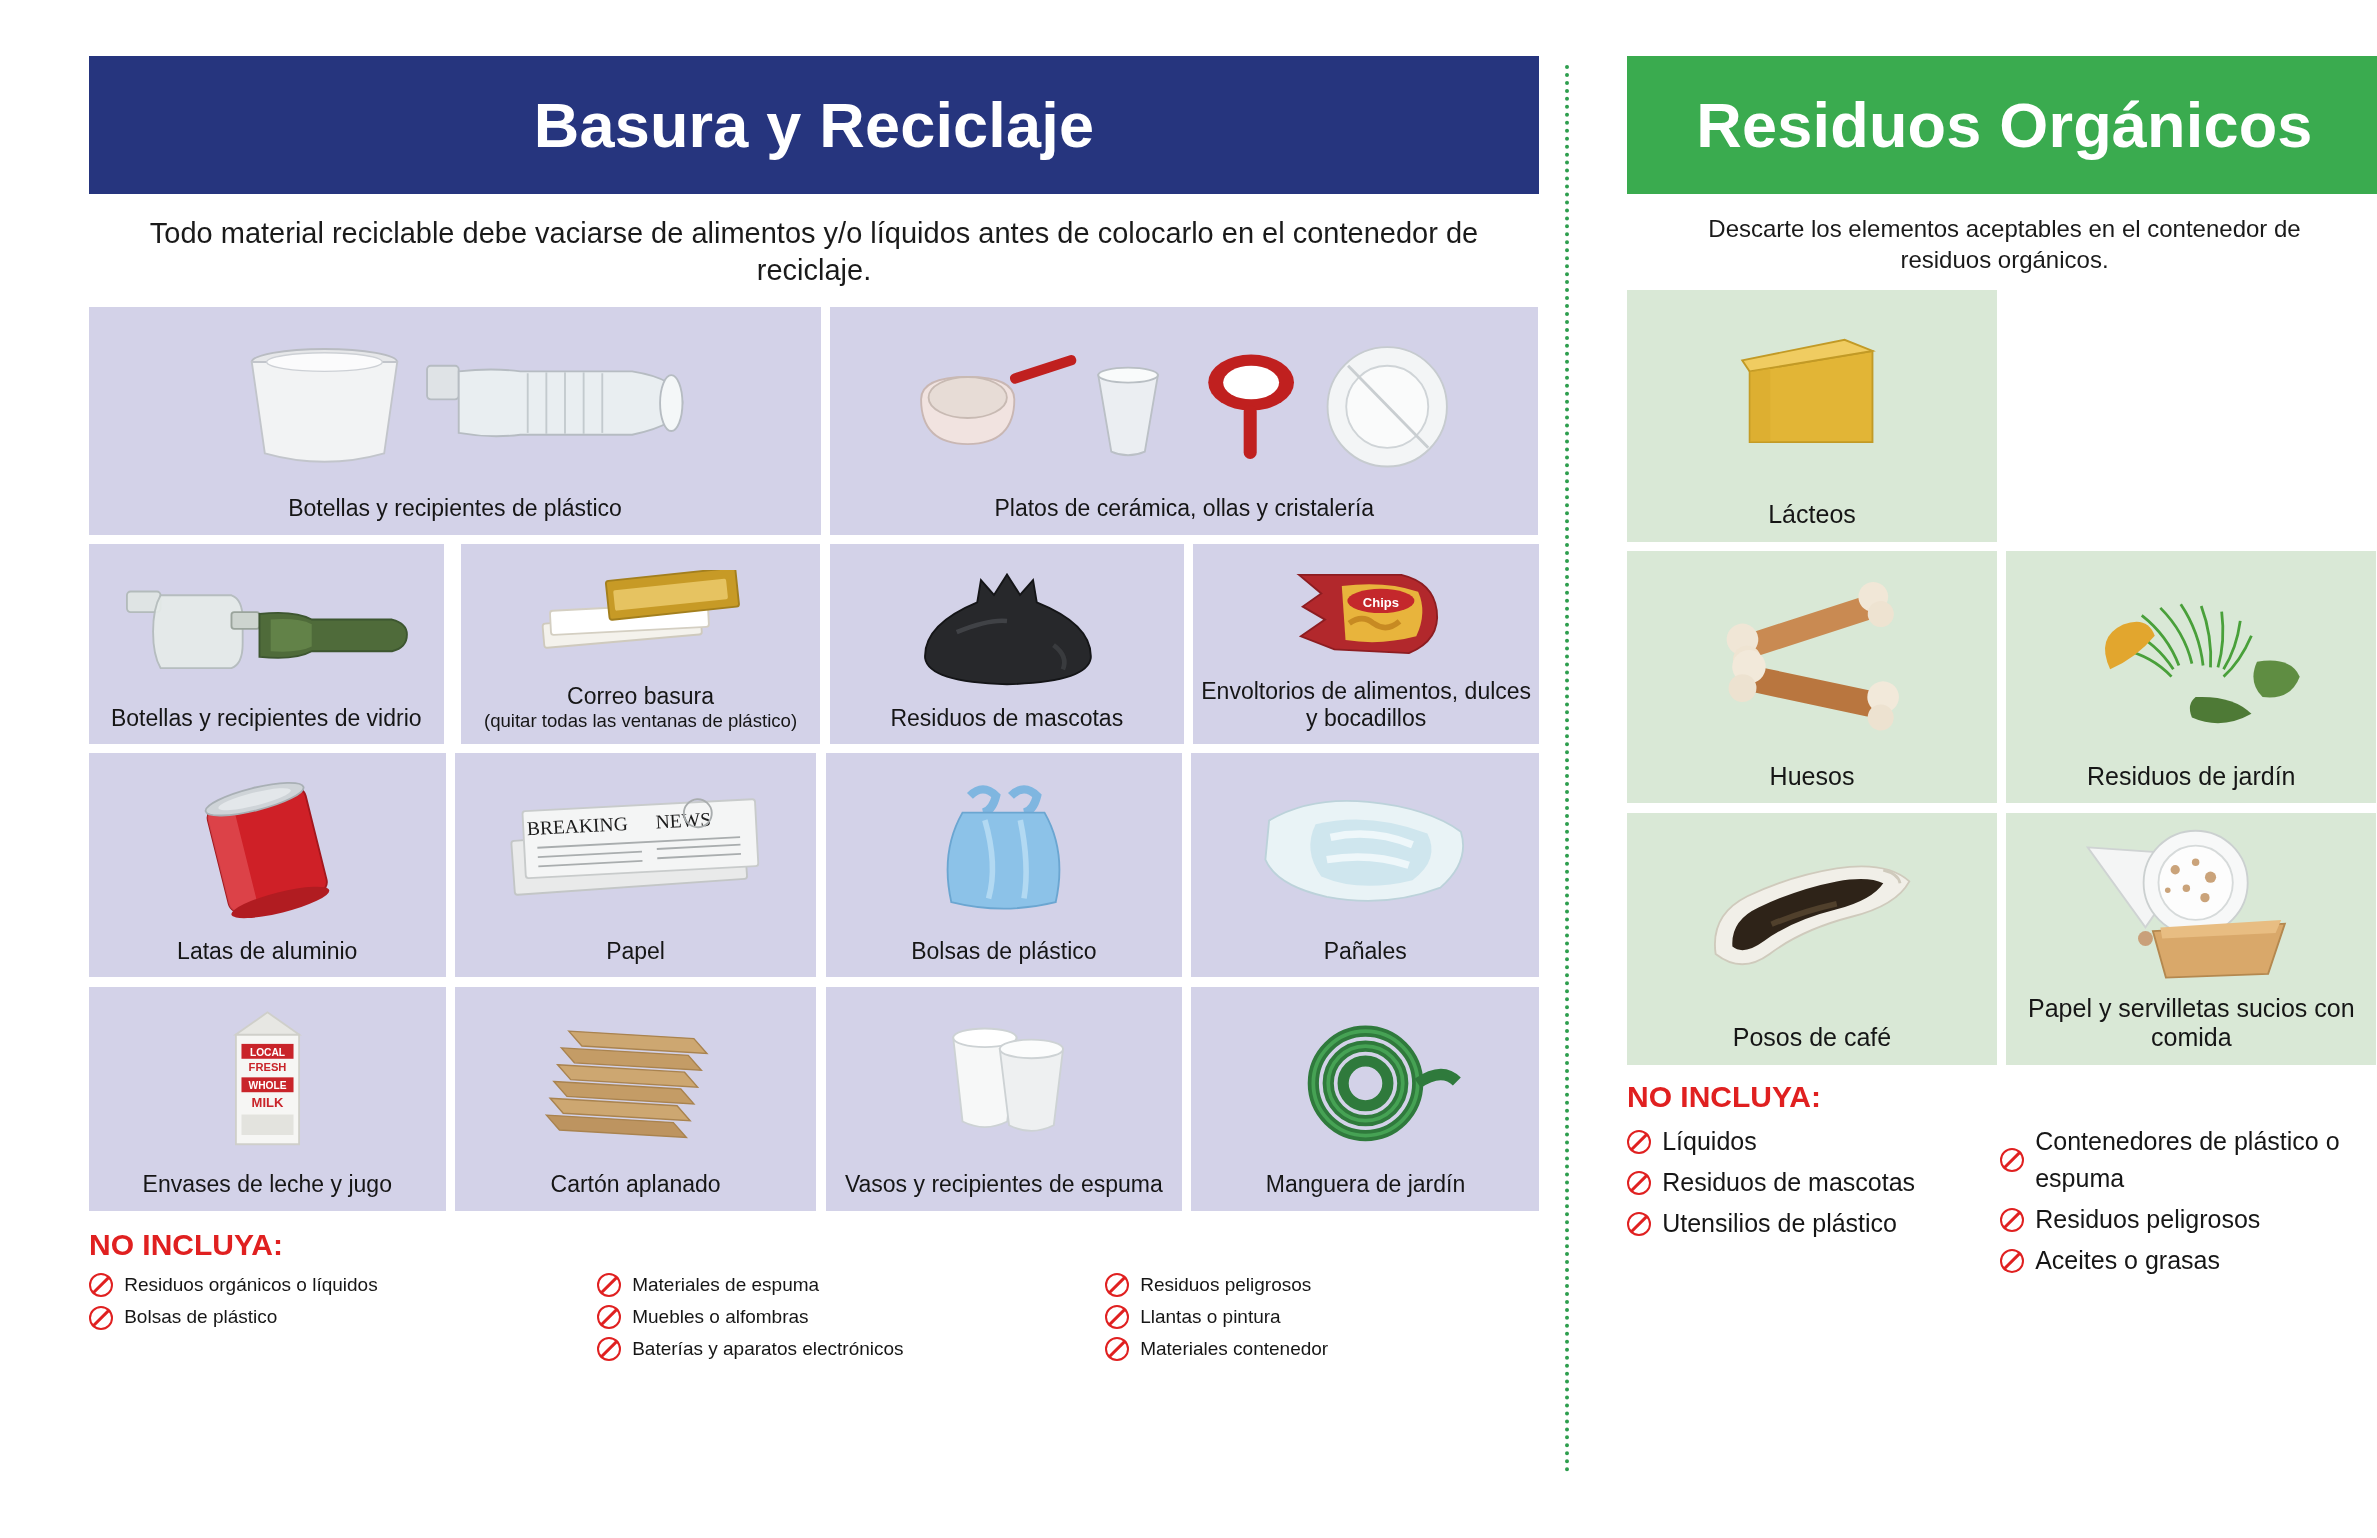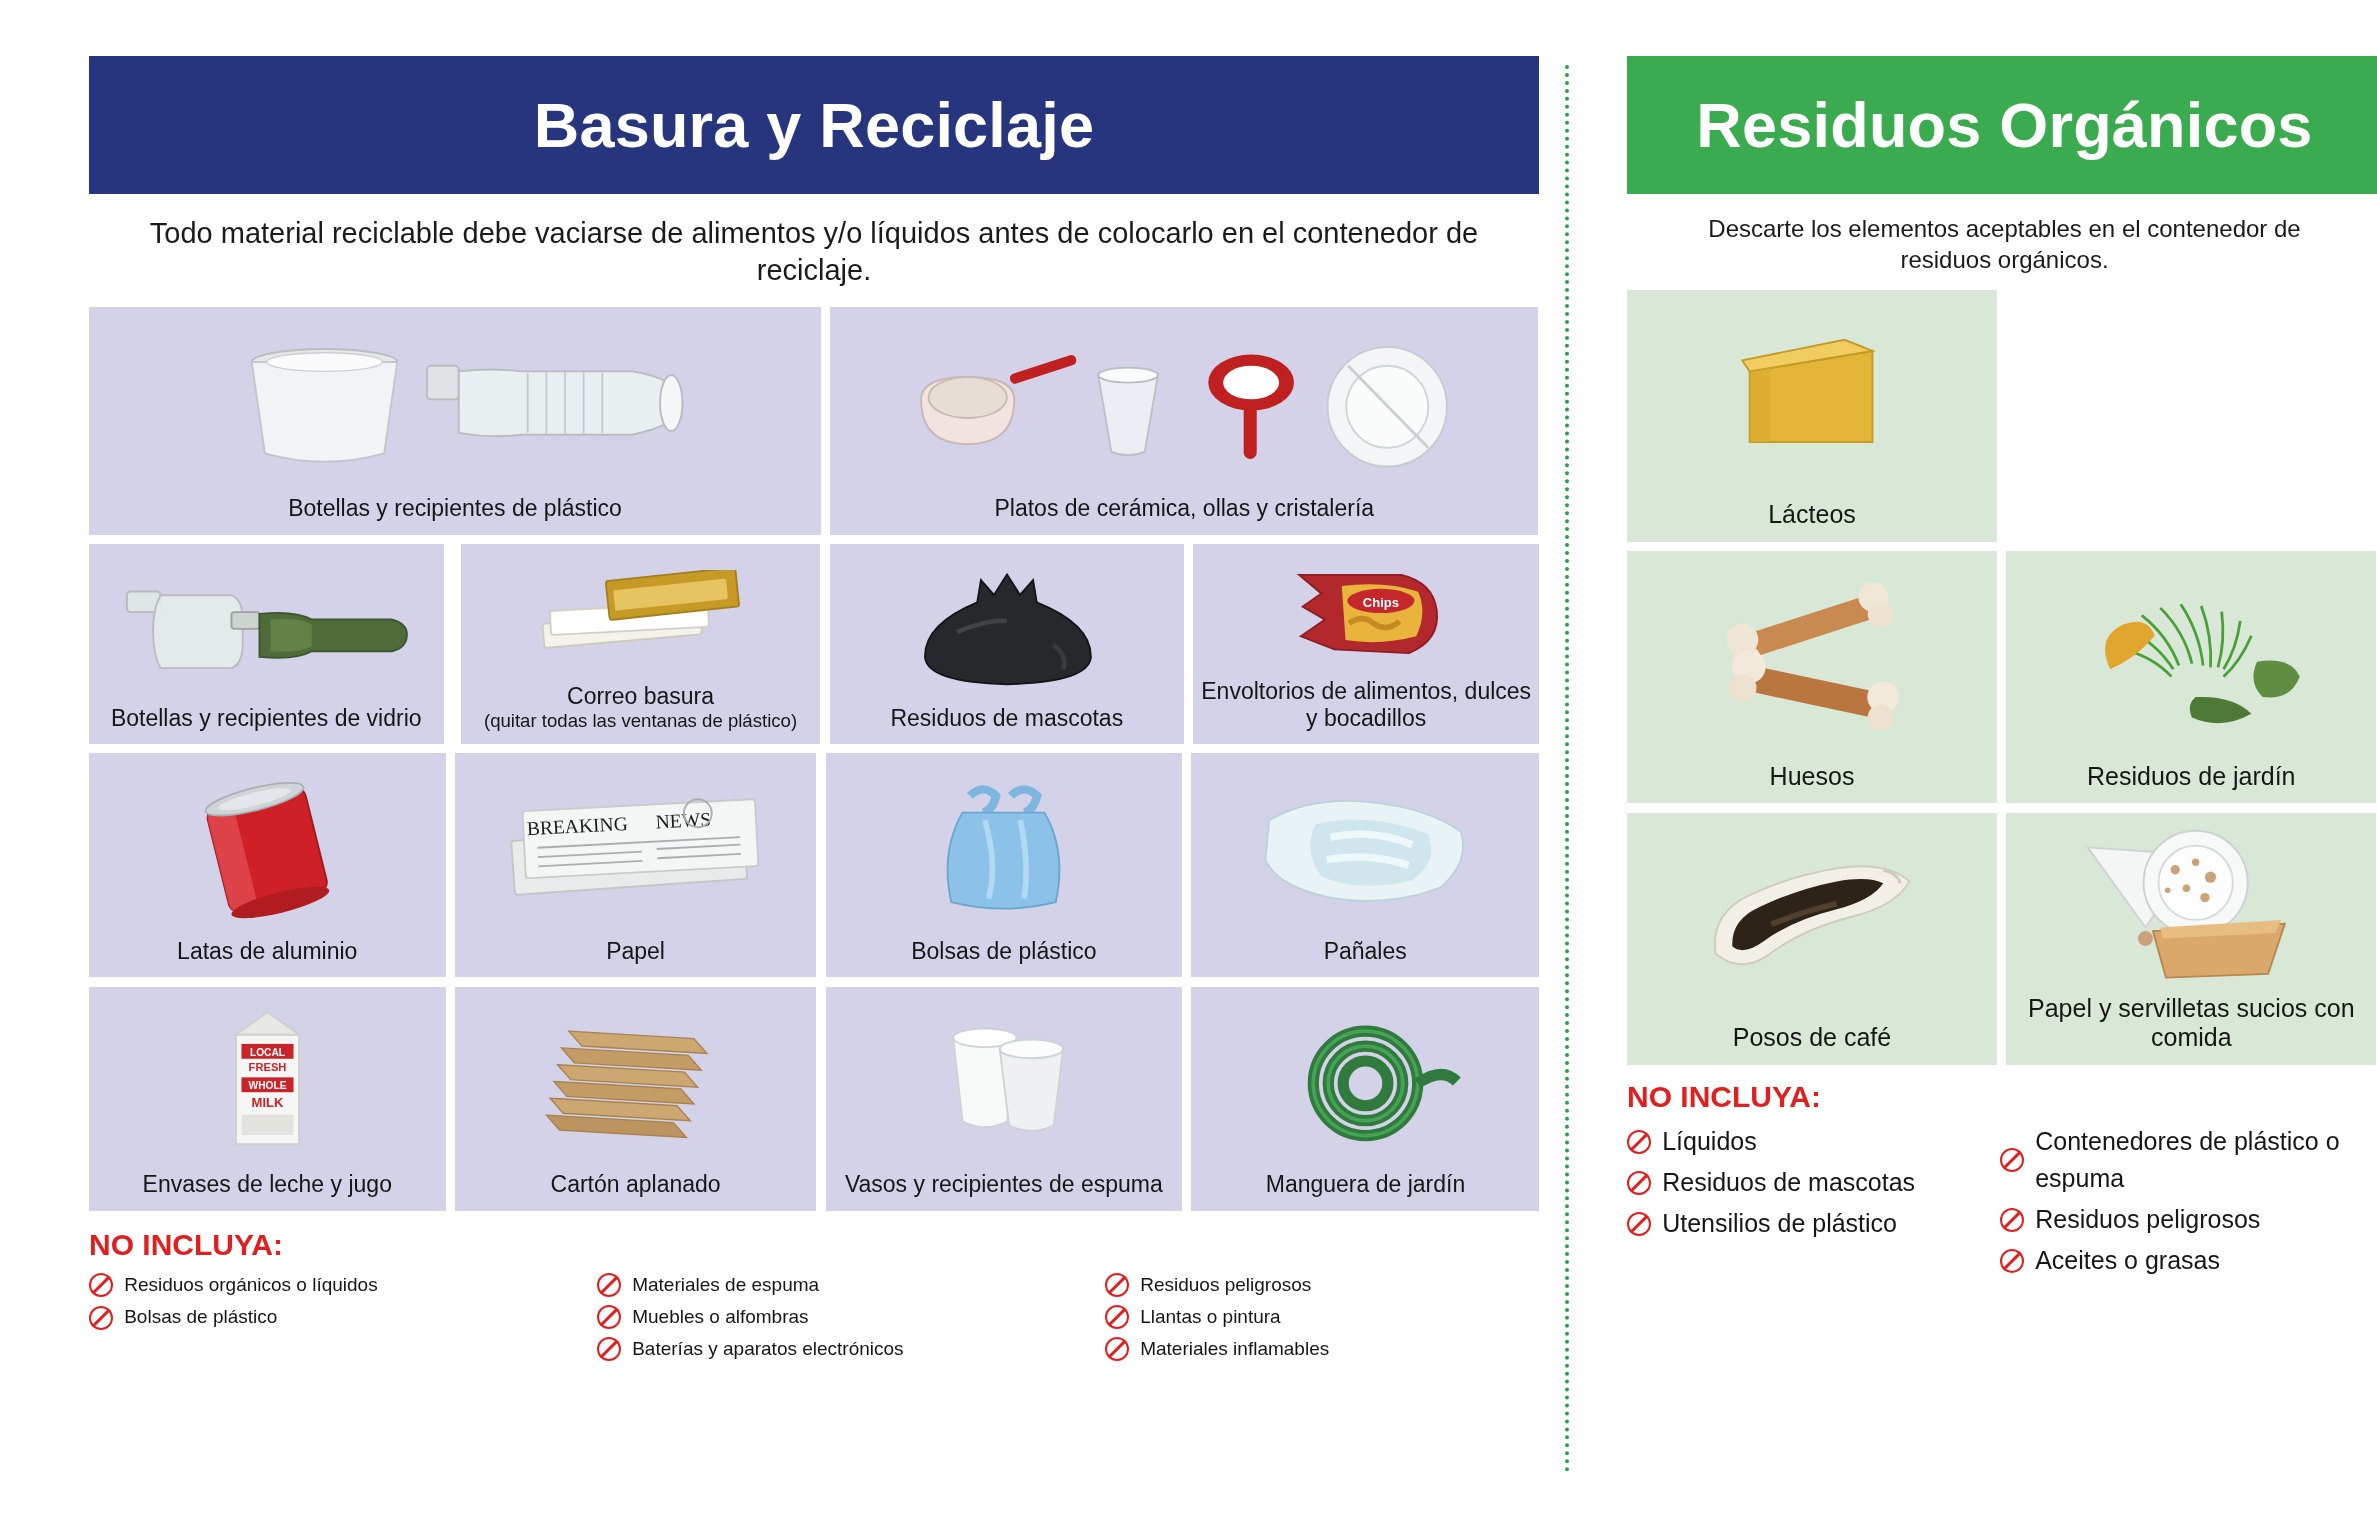--- a/index.html
+++ b/index.html
@@ -413,21 +413,21 @@
         <div class="ni-item">
           <span class="glyph"></span>
           <span>Residuos peligrosos</span>
         </div>
         <div class="ni-item">
           <span class="glyph"></span>
           <span>Llantas o pintura</span>
         </div>
         <div class="ni-item">
           <span class="glyph"></span>
-          <span>Materiales inflamables</span>
+          <span>Materiales contenedor</span>
         </div>
       </div>
     </div>
   </div>
 
   <div class="divider"></div>
 
   <div class="right-panel">
     <div class="header-bar header-green">Residuos Orgánicos</div>
     <div class="intro intro-right">Descarte los elementos aceptables en el contenedor de residuos orgánicos.</div>

